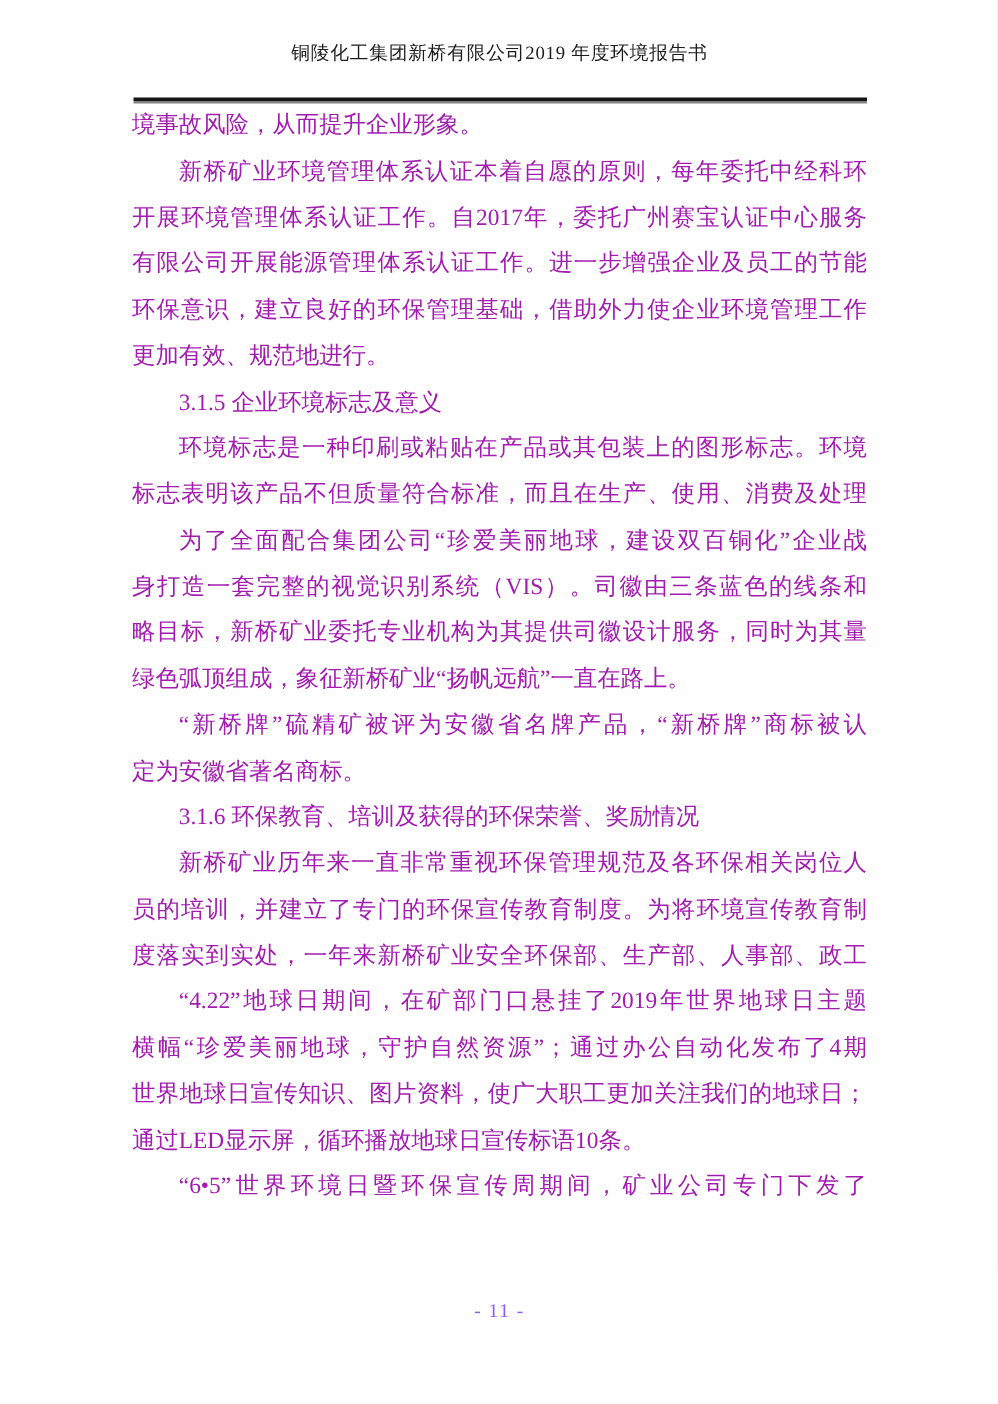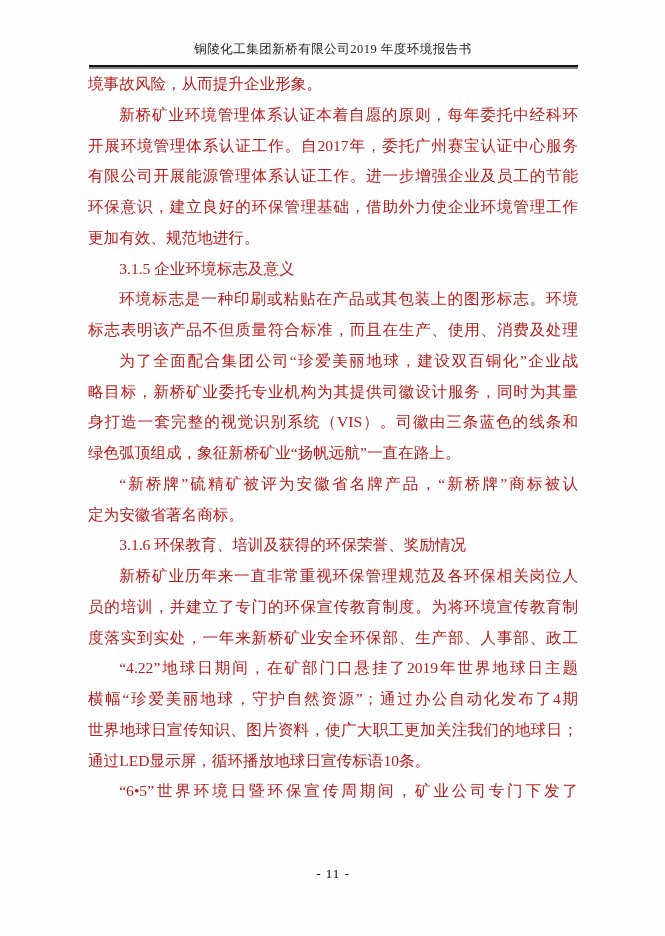--- a/index.html
+++ b/index.html
@@ -11,21 +11,21 @@
     position: relative;
     width: 665px;
     height: 936px;
     background: #fefefe;
     overflow: hidden;
     font-family: "Liberation Serif", "DejaVu Serif", serif;
     color: #1e1e1e;
   }
   .header-title {
     position: absolute;
-    top: 41px;
+    top: 27px;
     left: 88px;
     width: 490px;
     text-align: center;
     font-size: 12.5px;
     letter-spacing: 0.5px;
     white-space: nowrap;
     color: #1c1c1c;
   }
   .header-rule {
     position: absolute;
@@ -34,21 +34,21 @@
     width: 489px;
     height: 4px;
     background: linear-gradient(to bottom, #141414 0%, #141414 62%, #828282 62%, #828282 100%);
   }
   .doc-body {
     position: absolute;
     top: 69px;
     left: 88px;
     width: 490px;
     font-size: 15.6px;
-    color: #b91c1c;
+    color: #a21caf;
   }
   .line {
     height: 30.75px;
     line-height: 30.75px;
     overflow: hidden;
     white-space: nowrap;
     text-align: left;
   }
   .line.fill {
     white-space: normal;
@@ -60,42 +60,42 @@
     text-indent: 2em;
   }
   .footer {
     position: absolute;
     top: 866px;
     left: 88px;
     width: 490px;
     text-align: center;
     font-size: 13px;
     letter-spacing: 1px;
-    color: #000000;
+    color: #8b5cf6;
   }
 </style>
 </head>
 <body>
 
 <div class="page">
   <div class="header-title">铜陵化工集团新桥有限公司2019 年度环境报告书</div>
   <div class="header-rule"></div>
   <div class="doc-body">
       <div class="line">境事故风险，从而提升企业形象。</div>
       <div class="line indent fill">新桥矿业环境管理体系认证本着自愿的原则，每年委托中经科环</div>
       <div class="line fill">开展环境管理体系认证工作。自2017年，委托广州赛宝认证中心服务</div>
       <div class="line fill">有限公司开展能源管理体系认证工作。进一步增强企业及员工的节能</div>
       <div class="line fill">环保意识，建立良好的环保管理基础，借助外力使企业环境管理工作</div>
       <div class="line">更加有效、规范地进行。</div>
       <div class="line indent">3.1.5 企业环境标志及意义</div>
       <div class="line indent fill">环境标志是一种印刷或粘贴在产品或其包装上的图形标志。环境</div>
       <div class="line fill">标志表明该产品不但质量符合标准，而且在生产、使用、消费及处理</div>
       <div class="line indent fill">为了全面配合集团公司“珍爱美丽地球，建设双百铜化”企业战</div>
+      <div class="line fill">身打造一套完整的视觉识别系统（VIS）。司徽由三条蓝色的线条和</div>
       <div class="line fill">略目标，新桥矿业委托专业机构为其提供司徽设计服务，同时为其量</div>
-      <div class="line fill">身打造一套完整的视觉识别系统（VIS）。司徽由三条蓝色的线条和</div>
       <div class="line">绿色弧顶组成，象征新桥矿业“扬帆远航”一直在路上。</div>
       <div class="line indent fill">“新桥牌”硫精矿被评为安徽省名牌产品，“新桥牌”商标被认</div>
       <div class="line">定为安徽省著名商标。</div>
       <div class="line indent">3.1.6 环保教育、培训及获得的环保荣誉、奖励情况</div>
       <div class="line indent fill">新桥矿业历年来一直非常重视环保管理规范及各环保相关岗位人</div>
       <div class="line fill">员的培训，并建立了专门的环保宣传教育制度。为将环境宣传教育制</div>
       <div class="line fill">度落实到实处，一年来新桥矿业安全环保部、生产部、人事部、政工</div>
       <div class="line indent fill">“4.22”地球日期间，在矿部门口悬挂了2019年世界地球日主题</div>
       <div class="line fill">横幅“珍爱美丽地球，守护自然资源”；通过办公自动化发布了4期</div>
       <div class="line fill">世界地球日宣传知识、图片资料，使广大职工更加关注我们的地球日；</div>

